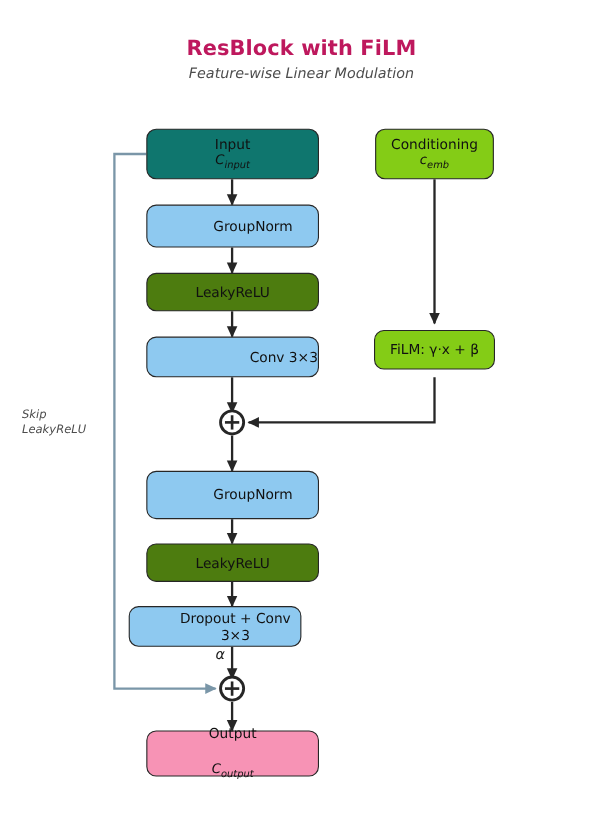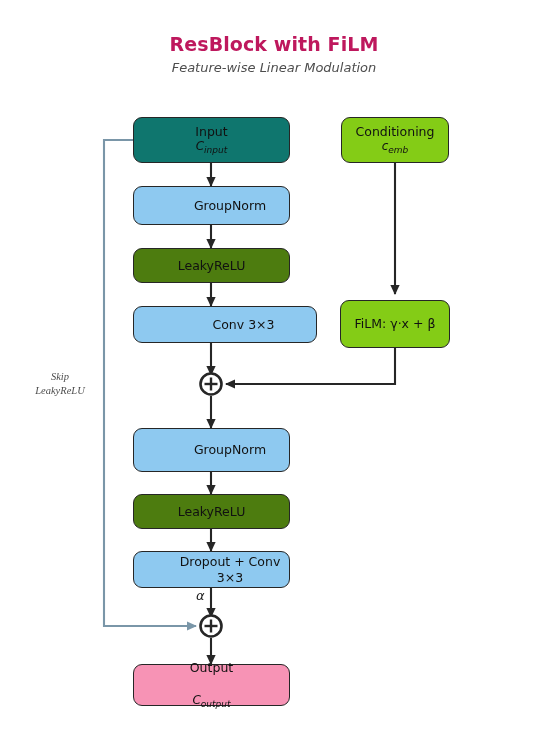--- a/index.html
+++ b/index.html
@@ -78,23 +78,22 @@
   .c-lgreen { background: #4d7c0f; }
   .c-yellow { background: #84cc16; }
   .c-pink   { background: #f793b5; }
 
   
   .annot {
     position: absolute;
     font-size: 10.5px;
     font-style: italic;
     color: #4d4d4d;
-    text-align: center;
+    text-align: left;
     line-height: 1.35;
-    font-family: Liberation Serif, serif;
   }
   .annot-alpha {
     position: absolute;
     font-size: 13px;
     font-style: italic;
     color: #1a1a1a;
   }
 </style>
 </head>
 <body>
@@ -164,37 +163,37 @@
   </div>
 
   <div class="node c-blue" style="left:133px; top:186px; width:157px; height:39px;">
     <span class="lbl-main">GroupNorm</span>
   </div>
 
   <div class="node c-lgreen" style="left:133px; top:248px; width:157px; height:35px;">
     <span class="lbl-main">LeakyReLU</span>
   </div>
 
-  <div class="node c-blue" style="left:133px; top:306px; width:184px; height:37px;">
+  <div class="node c-blue" style="left:133px; top:306px; width:157px; height:37px;align-items:flex-end;">
     <span class="lbl-main">Conv 3×3</span>
   </div>
 
-  <div class="node c-yellow" style="left:340px; top:300px; width:110px; height:48px;">
+  <div class="node c-yellow" style="left:340px; top:300px; width:110px; height:36px;">
     <span class="lbl-main">FiLM: γ·x + β</span>
   </div>
 
   <div class="node c-blue" style="left:133px; top:428px; width:157px; height:44px;">
     <span class="lbl-main">GroupNorm</span>
   </div>
 
   <div class="node c-lgreen" style="left:133px; top:494px; width:157px; height:35px;">
     <span class="lbl-main">LeakyReLU</span>
   </div>
 
-  <div class="node c-blue" style="left:133px; top:551px; width:157px; height:37px;">
+  <div class="node c-blue" style="left:117px; top:551px; width:157px; height:37px;">
     <span class="lbl-main">Dropout + Conv 3×3</span>
   </div>
 
   <div class="node c-pink" style="left:133px; top:664px; width:157px; height:42px;gap:18px;">
     <span class="lbl-main">Output</span>
     <span class="lbl-sub"><i>C</i><sub>output</sub></span>
   </div>
 
   <div class="annot" style="left:20px; top:370px; width:80px;">
     <span>Skip</span><br>

